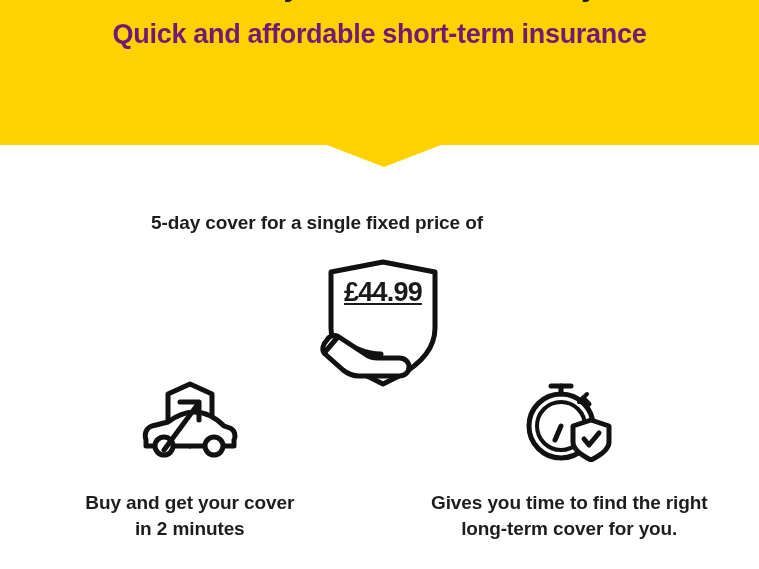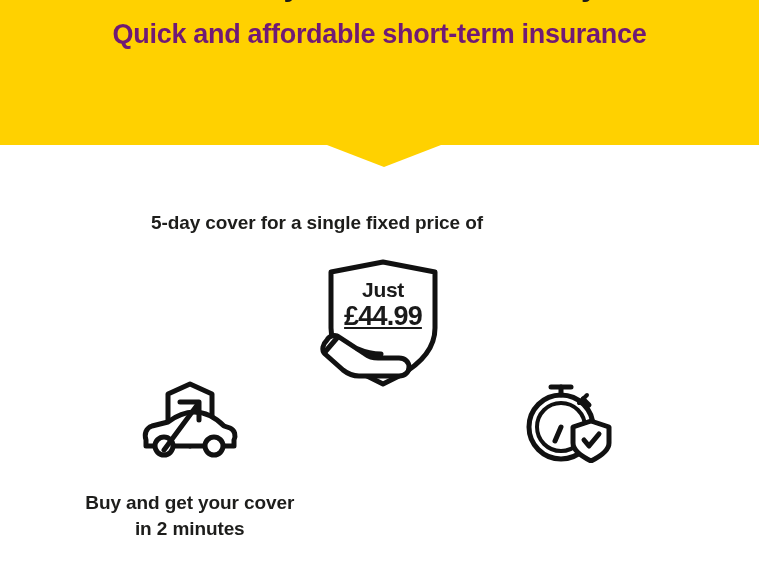--- a/index.html
+++ b/index.html
@@ -166,21 +166,20 @@
     <path d="M18 18 L70 8 L122 18 L122 74 C122 96 104 112 86 122 L70 130 L54 122 C36 112 18 96 18 74 Z" stroke="#111111" stroke-width="5" stroke-linejoin="round" stroke-linecap="round" fill="#ffffff"></path>
 
     <path d="M14 86 C16 82 22 80 26 83 L52 100 C56 103 60 104 65 104 L86 104 C92 104 96 108 96 113 C96 118 92 122 86 122 L46 122 C40 122 35 120 30 116 L12 100 C8 96 10 90 14 86 Z" stroke="#111111" stroke-width="5" stroke-linejoin="round" stroke-linecap="round" fill="#ffffff"></path>
 
     <path d="M24 84 L12 98" stroke="#111111" stroke-width="5" stroke-linecap="round"></path>
 
     <path d="M45 95 C54 99 60 100 68 100" stroke="#111111" stroke-width="5" stroke-linecap="round"></path>
   </svg>
 </div>
 <div class="price-text">
-  <div class="price-just">Just</div>
   <div class="price-amount">£44.99</div>
 </div>
 
 <div class="features">
 
   <div class="feature">
     <div class="feature-icon">
       <svg width="100" height="84" viewBox="0 0 100 84" fill="none" xmlns="http://www.w3.org/2000/svg">
 
         <path d="M28 16 L50 6 L72 16 L72 46 C72 56 62 62 54 66 L50 68 L46 66 C38 62 28 56 28 46 Z" stroke="#111111" stroke-width="5" stroke-linejoin="round" stroke-linecap="round" fill="#ffffff"></path>
@@ -210,15 +209,17 @@
 
         <path d="M62 20 L68 26" stroke="#111111" stroke-width="5" stroke-linecap="round"></path>
         <path d="M58 24 L66 16" stroke="#111111" stroke-width="4" stroke-linecap="round"></path>
 
         <path d="M40 48 L34 62" stroke="#111111" stroke-width="5" stroke-linecap="round"></path>
 
         <path d="M52 48 L70 42 L88 48 L88 64 C88 72 78 78 70 82 C62 78 52 72 52 64 Z" stroke="#111111" stroke-width="5" stroke-linejoin="round" stroke-linecap="round" fill="#ffffff"></path>
         <path d="M63 61 L68 67 L78 55" stroke="#111111" stroke-width="5" stroke-linecap="round" stroke-linejoin="round"></path>
       </svg>
     </div>
+    <div class="feature-caption">Gives you time to find the right
+long-term cover for you.</div>
   </div>
 
 </div>
 
 </body></html>

